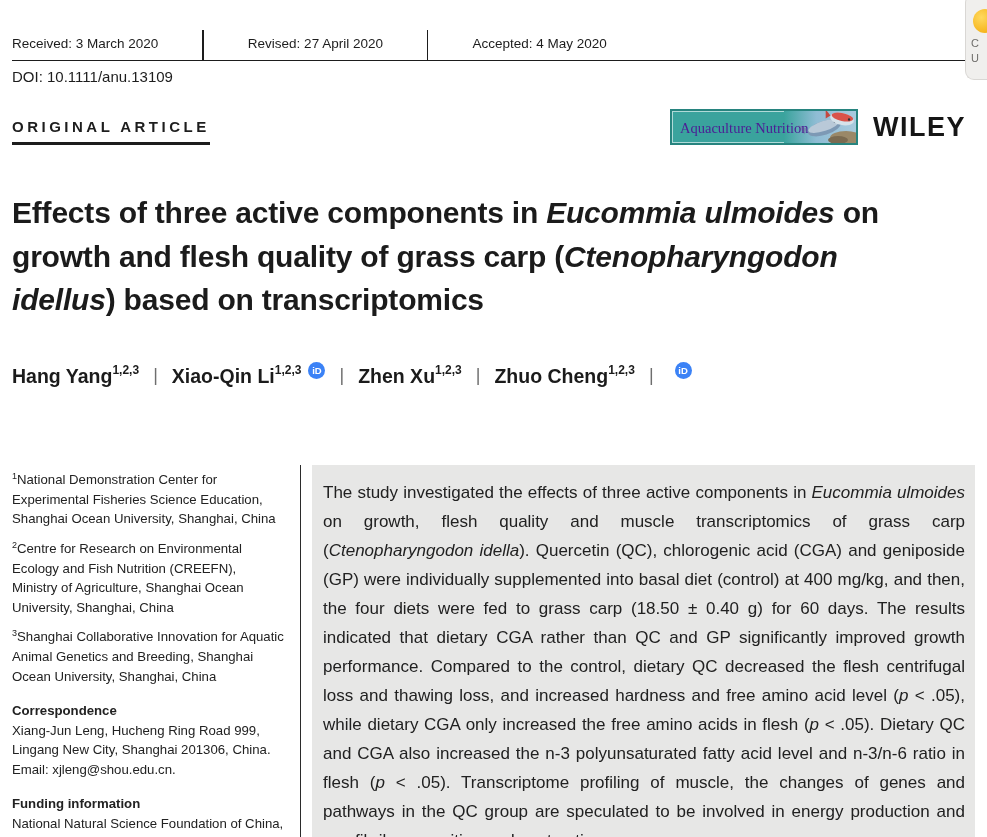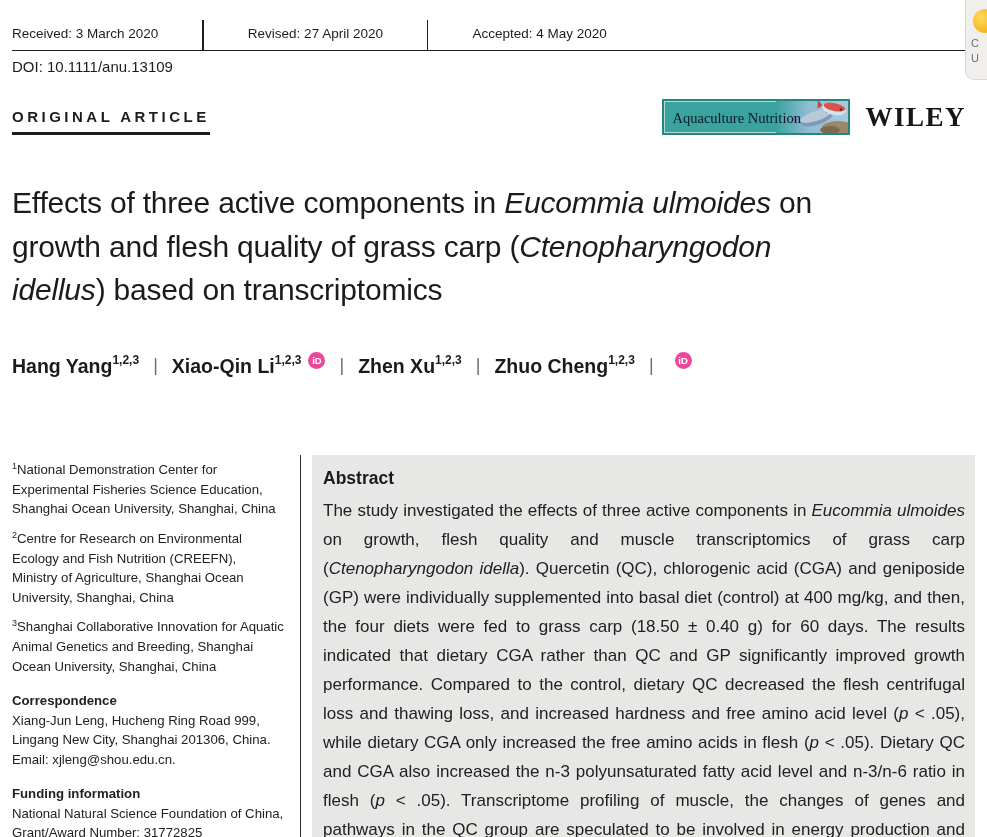--- a/index.html
+++ b/index.html
@@ -1,20 +1,20 @@
 <!DOCTYPE html>
 <html><head>
 <meta charset="utf-8">
 <style>
   * { margin:0; padding:0; box-sizing:border-box; }
   html,body { width:987px; height:837px; background:#ffffff; overflow:hidden;
     font-family:"Liberation Sans", sans-serif; color:#1d1d1d; position:relative; }
 
   
-  .meta-row { display:flex; align-items:stretch; margin:20px 21px 0 12px;
+  .meta-row { display:flex; align-items:stretch; margin:30px 21px 0 12px;
     border-bottom:1.5px solid #1d1d1d; font-size:13.5px; color:#1d1d1d;gap:28px; }
   .meta-item { padding:6px 16px 9px 0; white-space:nowrap; }
   .vsep { width:1.5px; background:#1d1d1d; margin-right:16px; }
 
   .doi-row { margin:7px 12px 0; font-size:15px; }
 
   
   .update-badge { position:absolute; top:-6px; right:0; width:22px; height:86px;
     background:#f0efed; border:1px solid #d9d7d4; border-right:none;
     border-radius:9px 0 0 9px; z-index:6; overflow:hidden; cursor:pointer; }
@@ -26,37 +26,37 @@
 
   
   .article-row { display:flex; align-items:center; margin:22px 21px 0 12px; height:40px; }
   .kicker { font-size:15px; font-weight:700; letter-spacing:3.5px;
     border-bottom:3px solid #1d1d1d; padding-bottom:7px; margin-top:8px; white-space:nowrap; }
   .spacer { flex:1; }
   .banner { position:relative; width:188px; height:36px; background:#3aa39d;
     border:2px solid #27847f; box-shadow:inset 0 0 0 1px rgba(255,255,255,.6);
     margin-right:15px; overflow:hidden; flex-shrink:0; }
   .banner-title { position:absolute; left:8px; top:9px; z-index:2;
-    font-family:"Liberation Serif", serif; font-size:14.5px; color:#0f172a; white-space:nowrap; }
+    font-family:"Liberation Serif", serif; font-size:14.5px; color:#4c1d95; white-space:nowrap; }
   .banner-art { position:absolute; right:0; top:0; height:100%; z-index:1; }
-  .wiley { font-family:Liberation Serif, serif; font-size:27px; font-weight:600;
+  .wiley { font-family:Liberation Sans, sans-serif; font-size:27px; font-weight:600;
     letter-spacing:1.5px; color:#161616; white-space:nowrap; }
 
   
-  .title { margin:44px 12px 0; font-size:30px; line-height:43.5px; font-weight:400;
+  .title { margin:44px 12px 0; font-size:30px; line-height:43.5px; font-weight:700;
     letter-spacing:-0.2px; color:#1b1b1b; }
   .title i, .abstract-text i { font-style:italic; }
 
   
   .authors { margin:42px 12px 8px; font-size:19.5px; font-weight:700; color:#1b1b1b;
     display:flex; align-items:center; flex-wrap:nowrap; white-space:nowrap; }
   .authors sup { font-size:12px; font-weight:700; position:relative; top:-1px; }
   .author-sep { font-weight:400; color:#6e6e6e; font-size:18px; margin:0 14px; }
   .orcid { display:inline-flex; align-items:center; justify-content:center;
-    width:17px; height:17px; border-radius:50%; background:#ec4899; color:#ffffff;
+    width:17px; height:17px; border-radius:50%; background:#3b82f6; color:#ffffff;
     font-size:9.5px; font-weight:700; margin-left:7px; position:relative; top:-5px;
     cursor:pointer; font-style:normal; }
 
   
   .main { display:flex; align-items:stretch; margin:78px 12px 0; min-height:384px; }
   .left-col { width:289px; flex-shrink:0; border-right:1.8px solid #2b2b2b;
     padding:2px 16px 0 0; font-size:13.2px; line-height:19.5px; color:#222222; }
   .left-col p.affil { margin-bottom:7px; }
   .left-col sup { font-size:9px; }
   .block-heading { font-weight:700; margin-top:15px; }
@@ -139,16 +139,15 @@
         <p class="affil"><sup>2</sup>Centre for Research on Environmental Ecology and Fish Nutrition (CREEFN), Ministry of Agriculture, Shanghai Ocean University, Shanghai, China</p>
         <p class="affil"><sup>3</sup>Shanghai Collaborative Innovation for Aquatic Animal Genetics and Breeding, Shanghai Ocean University, Shanghai, China</p>
       </div>
     <p class="block-heading">Correspondence</p>
     <p>Xiang-Jun Leng, Hucheng Ring Road 999, Lingang New City, Shanghai 201306, China.</p>
     <p>Email: xjleng@shou.edu.cn.</p>
     <p class="block-heading">Funding information</p>
     <p>National Natural Science Foundation of China, Grant/Award Number: 31772825</p>
   </div>
   <div class="abstract-box">
-    <div class="abstract-heading">Abstract</div>
     <div class="abstract-text"><span>The study investigated the effects of three active components in </span><i>Eucommia ulmoides</i><span> on growth, flesh quality and muscle transcriptomics of grass carp (</span><i>Ctenopharyngodon idella</i><span>). Quercetin (QC), chlorogenic acid (CGA) and geniposide (GP) were individually supplemented into basal diet (control) at 400 mg/kg, and then, the four diets were fed to grass carp (18.50 ± 0.40 g) for 60 days. The results indicated that dietary CGA rather than QC and GP significantly improved growth performance. Compared to the control, dietary QC decreased the flesh centrifugal loss and thawing loss, and increased hardness and free amino acid level (</span><i>p</i><span> &lt; .05), while dietary CGA only increased the free amino acids in flesh (</span><i>p</i><span> &lt; .05). Dietary QC and CGA also increased the n-3 polyunsaturated fatty acid level and n-3/n-6 ratio in flesh (</span><i>p</i><span> &lt; .05). Transcriptome profiling of muscle, the changes of genes and pathways in the QC group are speculated to be involved in energy production and myofibril composition and contraction,</span></div>
   </div>
 </div>
 
 </body></html>

